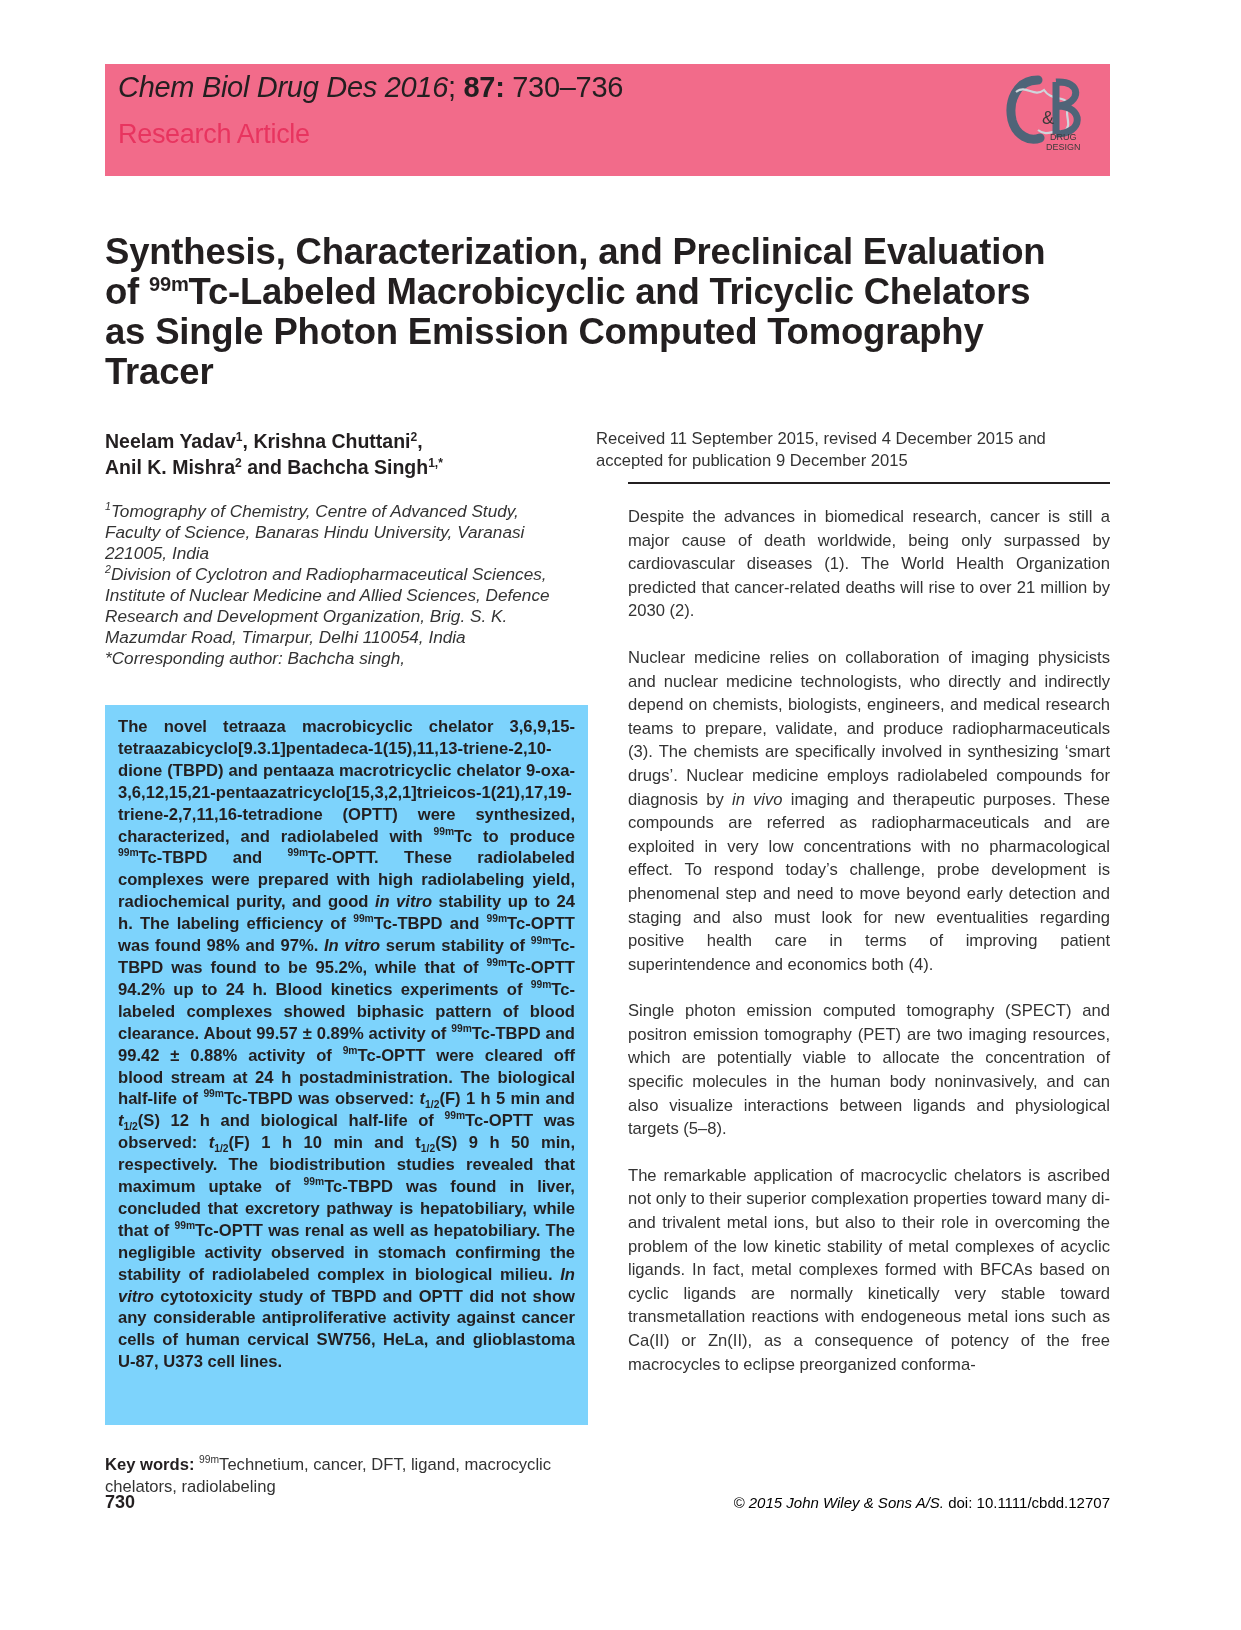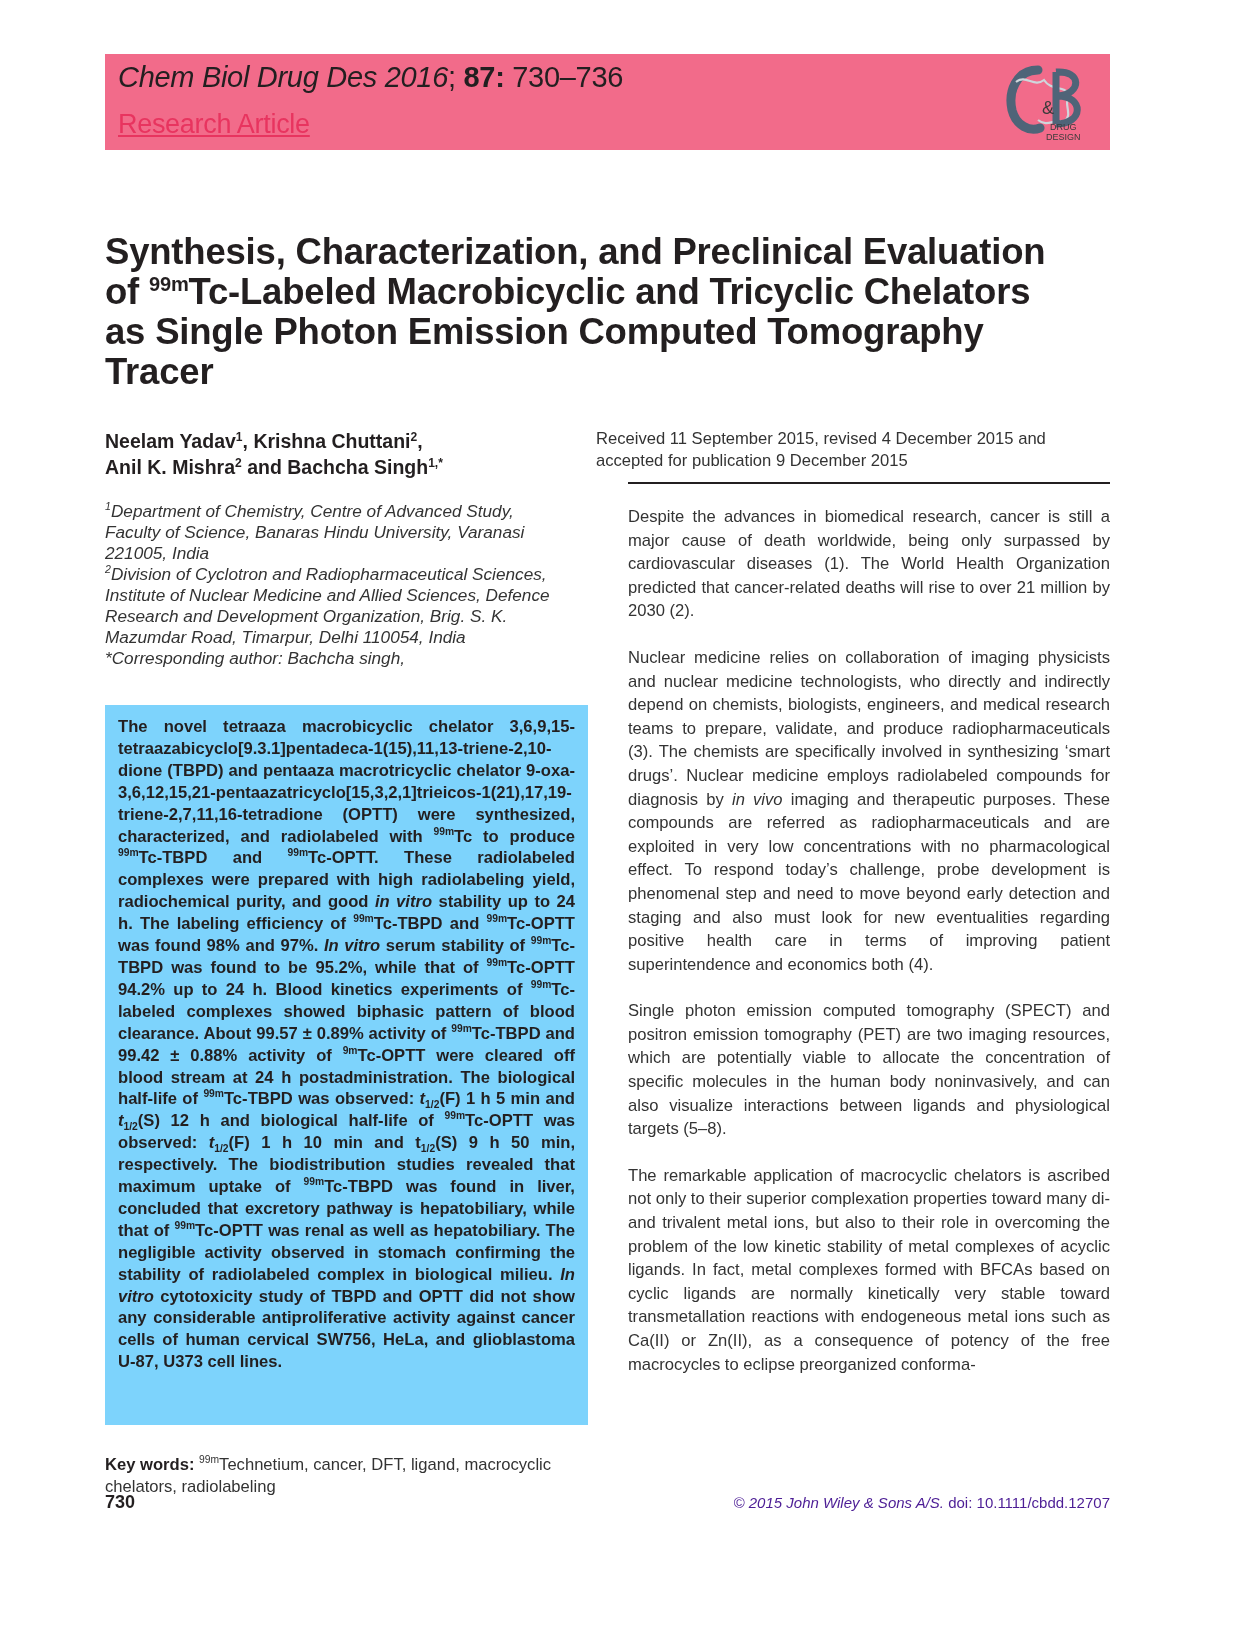--- a/index.html
+++ b/index.html
@@ -1,26 +1,26 @@
 <!DOCTYPE html>
 <html><head>
 <meta charset="utf-8">
 <style>
   html, body { margin: 0; padding: 0; background: #ffffff; }
   body { width: 1241px; height: 1630px; position: relative; overflow: hidden;
          font-family: "Liberation Sans", "DejaVu Sans", sans-serif; color: #231f20; }
 
-  .header-band { position: absolute; left: 105px; top: 54px; width: 1005px; height: 96px;
+  .header-band { position: absolute; left: 105px; top: 64px; width: 1005px; height: 112px;
                  background: #f26b8a; }
   .journal-line { position: absolute; left: 13px; top: 7px; font-size: 29px; font-style: italic;
                   color: #231f20; letter-spacing: -0.3px; white-space: nowrap; }
   .journal-line .vol { font-style: normal; font-weight: bold; }
   .journal-line .pages { font-style: normal; }
   .article-type { position: absolute; left: 13px; top: 55px; font-size: 27px; color: #e8345f;
-                  letter-spacing: -0.3px; text-decoration: underline; }
+                  letter-spacing: -0.3px; }
   .logo { position: absolute; right: 22px; top: 8px; width: 84px; height: 82px; }
 
   .title { position: absolute; left: 105px; top: 232px; width: 1010px; font-size: 36.5px;
            font-weight: bold; line-height: 40px; color: #231f20; letter-spacing: -0.2px; }
   sup { font-size: 62%; line-height: 0; vertical-align: super; }
   sub { font-size: 62%; line-height: 0; vertical-align: sub; }
   .title sup { font-size: 55%; }
 
   .authors { position: absolute; left: 105px; top: 428px; width: 490px; font-size: 19.5px;
              font-weight: bold; line-height: 26px; }
@@ -40,21 +40,21 @@
 
   .received { position: absolute; left: 596px; top: 428px; width: 482px; font-size: 16.6px;
               line-height: 22px; color: #333; }
   .rule { position: absolute; left: 628px; top: 482px; width: 482px; height: 2px; background: #231f20; }
 
   .body-col { position: absolute; left: 628px; top: 505px; width: 482px; }
   .body-col p { margin: 0 0 23px 0; font-size: 16.6px; line-height: 23.6px; text-align: justify;
                 color: #333; }
 
   .footer-page { position: absolute; left: 105px; top: 1492px; font-size: 18px; font-weight: bold; }
-  .footer-copy { position: absolute; right: 131px; top: 1494px; font-size: 15px; color: #4c1d95; }
+  .footer-copy { position: absolute; right: 131px; top: 1494px; font-size: 15px; color: #000000; }
   .footer-copy i { font-style: italic; }
 </style>
 </head>
 <body>
 
 <div class="header-band">
   <div class="journal-line"><span>Chem Biol Drug Des 2016</span><span class="pages">; </span><span class="vol">87:</span><span class="pages"> 730–736</span></div>
   <div class="article-type">Research Article</div>
   <svg class="logo" viewBox="0 0 84 82">
     <path d="M34 8 C12 8 4 30 8 48 C12 64 26 70 36 66" fill="none" stroke="#4f6478" stroke-width="9" stroke-linecap="round"></path>
@@ -72,21 +72,21 @@
   <span>as Single Photon Emission Computed Tomography</span><br>
   <span>Tracer</span>
 </h1>
 
 <div class="authors">
   <span>Neelam Yadav</span><sup>1</sup><span>, </span><span>Krishna Chuttani</span><sup>2</sup><span>,</span><br>
   <span>Anil K. Mishra</span><sup>2</sup><span> and </span><span>Bachcha Singh</span><sup>1,*</sup>
 </div>
 
 <div class="affil">
-  <span class="line"><sup>1</sup><span>Department of Chemistry, Centre of Advanced Study,</span></span>
+  <span class="line"><sup>1</sup><span>Tomography of Chemistry, Centre of Advanced Study,</span></span>
   <span class="line">Faculty of Science, Banaras Hindu University, Varanasi</span>
   <span class="line">221005, India</span>
   <span class="line"><sup>2</sup><span>Division of Cyclotron and Radiopharmaceutical Sciences,</span></span>
   <span class="line">Institute of Nuclear Medicine and Allied Sciences, Defence</span>
   <span class="line">Research and Development Organization, Brig. S. K.</span>
   <span class="line">Mazumdar Road, Timarpur, Delhi 110054, India</span>
   <span class="line">*Corresponding author: Bachcha singh,</span>
 </div>
 
 <div class="abstract">

